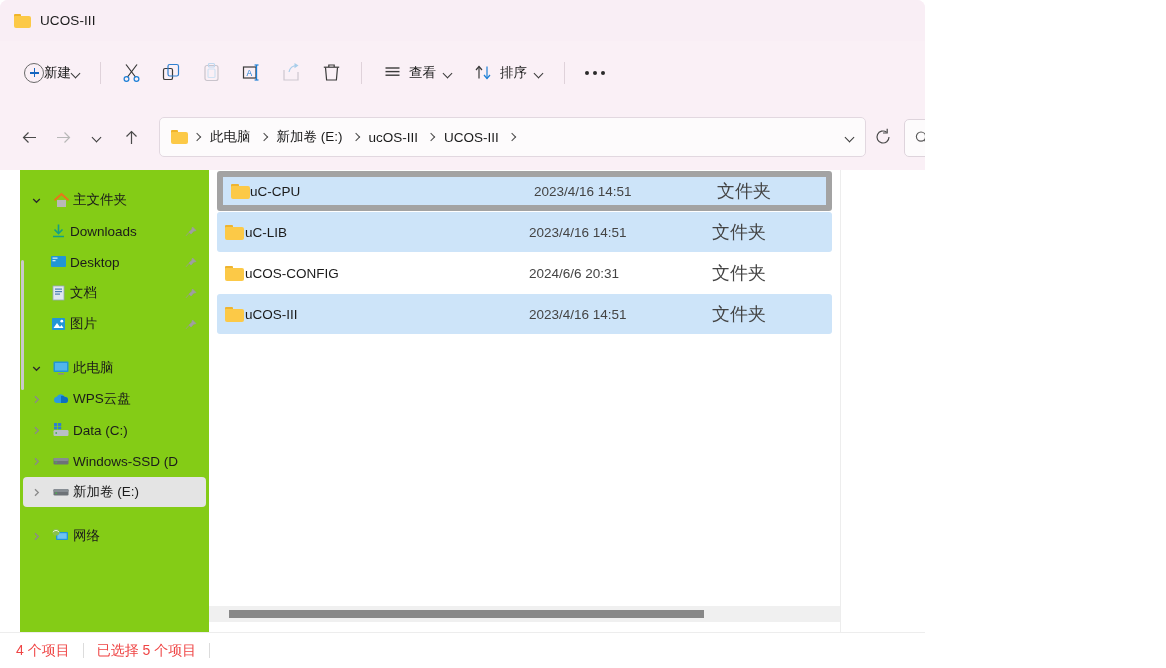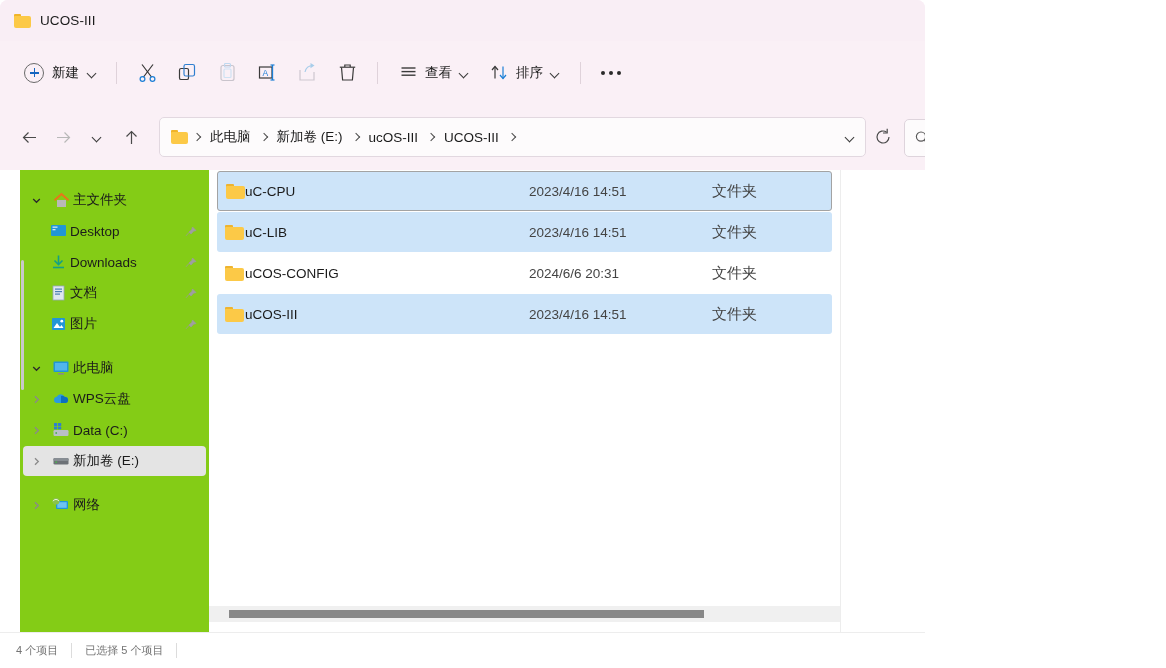--- a/index.html
+++ b/index.html
@@ -47,21 +47,21 @@
 
   
   .toolbar {
     position: absolute; top: 41px; left: 0;
     width: 1166px; height: 63px;
     background: #faf0f6;
     display: flex; align-items: center;
     padding-left: 22px;
   }
   .tb-new {
-    display: flex; align-items: center; gap: 8px;
+    display: flex; align-items: center; gap: 0;
     height: 34px; padding: 0 10px 0 2px; border-radius: 5px;
   }
   .tb-new .plus-circle {
     width: 20px; height: 20px; border: 1.3px solid #6a6a6a; border-radius: 50%;
     position: relative;
   }
   .tb-new .plus-circle::before, .tb-new .plus-circle::after {
     content: ""; position: absolute; background: #1565c0;
   }
   .tb-new .plus-circle::before { left: 4.5px; top: 8.7px; width: 9px; height: 1.6px; }
@@ -207,34 +207,34 @@
   .sort-indicator {
     position: absolute; left: 168px; top: 3px;
   }
 
   .row {
     height: 40px; display: flex; align-items: center;
     margin: 1px 8px 1px 8px;
     border-radius: 3px;
   }
   .row.sel { background: #cde4f9; }
-  .row.focused { background: #cde4f9; border: 1px solid #a3a3a3; }
+  .row.focused { background: #cde4f9; border: 6px solid #a3a3a3; }
   .row-ico { width: 26px; margin-left: 8px; display: flex; align-items: center; }
   .fldr { width: 19px; height: 15px; position: relative; }
   .fldr .tab {
     position: absolute; left: 0; top: 0; width: 8px; height: 3px;
     background: #eeb430; border-radius: 1px 1px 0 0;
   }
   .fldr .body {
     position: absolute; left: 0; top: 2.5px; width: 19px; height: 12.5px;
     background: #fcc947; border-radius: 1px 2px 2px 2px;
   }
   .row-name { font-size: 13.5px; color: #1b1b1b; flex: 0 0 284px; }
   .row-date { font-size: 13.5px; color: #444; flex: 0 0 183px; }
-  .row-type { font-size: 15px; color: #444; flex: 0 0 120px; }
+  .row-type { font-size: 18px; color: #444; flex: 0 0 120px; }
 
   .hscroll-track {
     position: absolute; left: 0; bottom: 10px; width: 631px; height: 16px;
     background: #f0f0f0;
   }
   .hscroll-thumb {
     position: absolute; left: 20px; top: 4px; width: 475px; height: 8px;
     background: #888888;
   }
 
@@ -249,21 +249,21 @@
   .preview-msg { font-size: 13.5px; color: #747474; }
 
   
   .statusbar {
     position: absolute; bottom: 0; left: 0;
     width: 1166px; height: 36px;
     background: #ffffff;
     border-top: 1px solid #ededed;
     display: flex; align-items: center;
   }
-  .status-txt { font-size: 11px; color: #737373; }
+  .status-txt { font-size: 14px; color: #ef4444; }
   .status-1 { margin-left: 16px; }
   .status-div { width: 1px; height: 15px; background: #dcdcdc; margin: 0 13px; }
   .status-div2 { width: 1px; height: 15px; background: #dcdcdc; margin-left: 13px; }
 
   .viewtoggles {
     position: absolute; right: 10px; bottom: 6px;
     display: flex; align-items: center; gap: 3px;
   }
   .vbtn {
     width: 26px; height: 24px; display: flex; align-items: center; justify-content: center;
@@ -484,42 +484,42 @@
             <path d="M1.5 8.2 L8.5 2 L15.5 8.2" fill="none" stroke="#e8761a" stroke-width="2"></path>
             <rect x="4" y="8" width="9" height="7" fill="#b9b9b9"></rect>
           </svg>
         </span>
         <span class="side-txt">主文件夹</span>
       </div>
 
       <div class="side-item indent">
         <span class="side-ico">
           <svg width="17" height="16" viewBox="0 0 17 16">
+            <line x1="8.5" y1="1.5" x2="8.5" y2="10" stroke="#13a085" stroke-width="1.6"></line>
+            <path d="M4.5 6.5 L8.5 10.5 L12.5 6.5" fill="none" stroke="#13a085" stroke-width="1.6"></path>
+            <line x1="3" y1="13.5" x2="14" y2="13.5" stroke="#13a085" stroke-width="1.6"></line>
+          </svg>
+        </span>
+        <span class="side-txt">Downloads</span>
+        <span class="pin">
+          <svg width="12" height="12" viewBox="0 0 12 12">
+              <path d="M7.5 1 L11 4.5 L8.5 5.2 L6 8 L4 6 L6.8 3.5 Z M4.2 6.2 L1 9.8" fill="#a0a0a0" stroke="#9a9a9a" stroke-width="0.8"></path>
+            </svg>
+        </span>
+      </div>
+
+      <div class="side-item indent">
+        <span class="side-ico">
+          <svg width="17" height="16" viewBox="0 0 17 16">
             <rect x="1" y="2" width="15" height="11" rx="1" fill="#2196d6"></rect>
             <rect x="2.5" y="3.5" width="5" height="1.3" fill="#cfe9f7"></rect>
             <rect x="2.5" y="6" width="3" height="1.3" fill="#cfe9f7"></rect>
           </svg>
         </span>
         <span class="side-txt">Desktop</span>
-        <span class="pin">
-          <svg width="12" height="12" viewBox="0 0 12 12">
-              <path d="M7.5 1 L11 4.5 L8.5 5.2 L6 8 L4 6 L6.8 3.5 Z M4.2 6.2 L1 9.8" fill="#a0a0a0" stroke="#9a9a9a" stroke-width="0.8"></path>
-            </svg>
-        </span>
-      </div>
-
-      <div class="side-item indent">
-        <span class="side-ico">
-          <svg width="17" height="16" viewBox="0 0 17 16">
-            <line x1="8.5" y1="1.5" x2="8.5" y2="10" stroke="#13a085" stroke-width="1.6"></line>
-            <path d="M4.5 6.5 L8.5 10.5 L12.5 6.5" fill="none" stroke="#13a085" stroke-width="1.6"></path>
-            <line x1="3" y1="13.5" x2="14" y2="13.5" stroke="#13a085" stroke-width="1.6"></line>
-          </svg>
-        </span>
-        <span class="side-txt">Downloads</span>
         <span class="pin">
           <svg width="12" height="12" viewBox="0 0 12 12">
               <path d="M7.5 1 L11 4.5 L8.5 5.2 L6 8 L4 6 L6.8 3.5 Z M4.2 6.2 L1 9.8" fill="#a0a0a0" stroke="#9a9a9a" stroke-width="0.8"></path>
             </svg>
         </span>
       </div>
 
       <div class="side-item indent">
         <span class="side-ico">
           <svg width="17" height="16" viewBox="0 0 17 16">
@@ -598,20 +598,35 @@
             <rect x="6" y="1" width="3.2" height="3.2" fill="#2f7fd0"></rect>
             <rect x="2" y="4.8" width="3.2" height="2.5" fill="#2f7fd0"></rect>
             <rect x="6" y="4.8" width="3.2" height="2.5" fill="#2f7fd0"></rect>
             <rect x="1.5" y="8" width="15" height="6" rx="1.2" fill="#b9bfc6"></rect>
             <circle cx="4.2" cy="11" r="0.9" fill="#4caf50"></circle>
           </svg>
         </span>
         <span class="side-txt">Data (C:)</span>
       </div>
 
+      <div class="side-item">
+        <span class="side-exp">
+          <svg width="11" height="11" viewBox="0 0 11 11">
+              <path d="M4 2.2 L7.3 5.5 L4 8.8" fill="none" stroke="#8a8a8a" stroke-width="1.3"></path>
+            </svg>
+        </span>
+        <span class="side-ico">
+          <svg width="18" height="16" viewBox="0 0 18 16">
+            <rect x="1.5" y="5" width="15" height="6.5" rx="1.3" fill="#6d7277"></rect>
+            <rect x="1.5" y="5" width="15" height="3" rx="1.3" fill="#878d93"></rect>
+            <circle cx="4.2" cy="9.2" r="0.9" fill="#4caf50"></circle>
+          </svg>
+        </span>
+        <span class="side-txt">Windows-SSD (D</span>
+      </div>
 
       <div class="side-item selected">
         <span class="side-exp">
           <svg width="11" height="11" viewBox="0 0 11 11">
               <path d="M4 2.2 L7.3 5.5 L4 8.8" fill="none" stroke="#8a8a8a" stroke-width="1.3"></path>
             </svg>
         </span>
         <span class="side-ico">
           <svg width="18" height="16" viewBox="0 0 18 16">
             <rect x="1.5" y="5" width="15" height="6.5" rx="1.3" fill="#6d7277"></rect>

